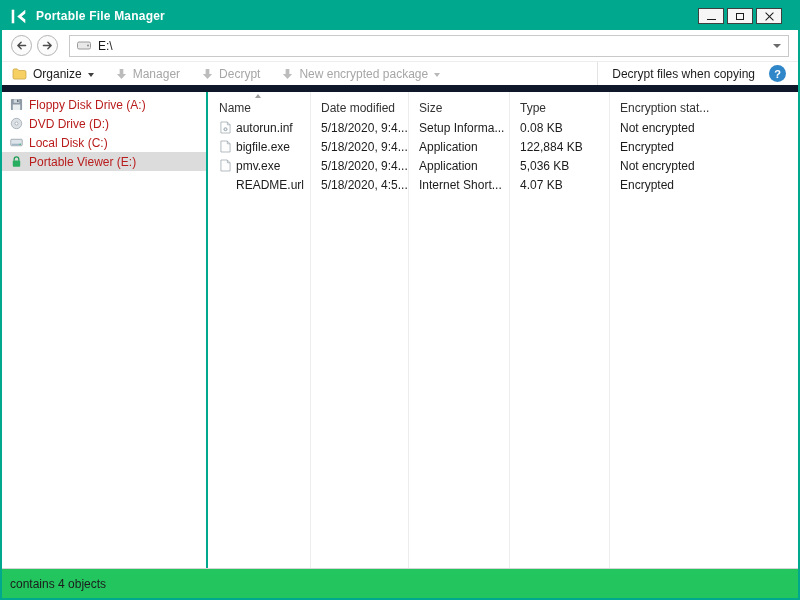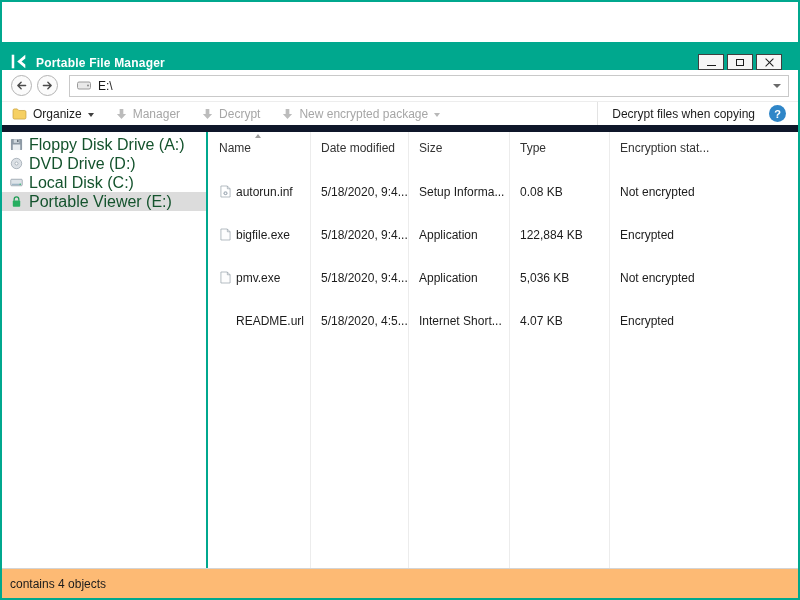--- a/index.html
+++ b/index.html
@@ -10,21 +10,21 @@
     width:800px; height:600px;
     border:2px solid #00a88e;
     background:#fff;
     display:flex; flex-direction:column;
     position:relative;
   }
 
   
   .titlebar {
     flex:0 0 28px; background:#00a88e;
-    display:flex; align-items:flex-end; padding:0 8px;margin-top:40px;
+    display:flex; align-items:center; padding:0 8px;
   }
   .logo { width:17px; height:17px; margin-right:9px; display:flex; }
   .title { color:#fff; font-weight:bold; font-size:12px; letter-spacing:.2px; }
   .win-controls { margin-left:auto; display:flex; gap:3px; padding-right:8px; }
   .win-btn {
     width:26px; height:16px; background:#f6f6f6; border:1px solid #3f3f3f;
     display:flex; align-items:center; justify-content:center; cursor:default;
   }
   .glyph-min { width:9px; height:0; border-bottom:1px solid #1c1c1c; margin-top:7px; }
   .glyph-max { width:8px; height:7px; border:1px solid #1c1c1c; }
@@ -72,49 +72,48 @@
   }
   .help-btn {
     width:17px; height:17px; border-radius:50%; background:#2f86c8; color:#fff;
     font-size:11px; font-weight:bold; display:flex; align-items:center; justify-content:center;
   }
 
   
   .main { flex:1; display:flex; min-height:0; background:#fff; }
   .sidebar {
     flex:0 0 206px; border-right:2px solid #00a88e;
-    padding-top:3px; font-size:16px; color:#14532d; overflow:hidden;text-align:center;
+    padding-top:3px; font-size:12px; color:#b91c1c; overflow:hidden;text-align:center;
   }
   .side-item { height:19px; display:flex; align-items:center; gap:6px; padding:0 7px; white-space:nowrap; }
   .side-item.selected { background:#dcdcdc; }
   .side-item .ic { width:14px; display:flex; justify-content:center; flex:0 0 auto; }
 
   .filelist { flex:1; position:relative; font-size:12px; color:#1c1c1c; overflow:hidden; }
   .vline { position:absolute; top:0; bottom:0; width:1px; background:#ececec; }
   .lh-header {
     position:relative; height:26px; display:grid;
     grid-template-columns:102px 98px 101px 100px 1fr;
     align-items:center; color:#333;
   }
   .lh-cell { padding:6px 0 0 11px; white-space:nowrap; overflow:hidden; }
   .sort-caret { position:absolute; top:2px; left:47px; width:0; height:0;
     border-left:3.5px solid transparent; border-right:3.5px solid transparent;
     border-bottom:4px solid #9f9f9f; }
   .file-row {
     height:19px; display:grid; grid-template-columns:102px 98px 101px 100px 1fr;
     align-items:center;
-    margin-top:24px;
   }
   .cell { padding-left:11px; white-space:nowrap; overflow:hidden; }
   .cell.name { display:flex; align-items:center; gap:5px; }
   .cell.name .fic { width:12px; display:flex; justify-content:center; flex:0 0 auto; }
 
   
   .statusbar {
-    flex:0 0 30px; background:#fdba74; border-top:1px solid #d4d4d4;
+    flex:0 0 30px; background:#22c55e; border-top:1px solid #d4d4d4;
     display:flex; align-items:center; padding:0 8px; font-size:12px; color:#1c1c1c;
   }
 </style>
 </head>
 <body>
 
 <div class="window">
 
   <div class="titlebar">
     <span class="logo">

